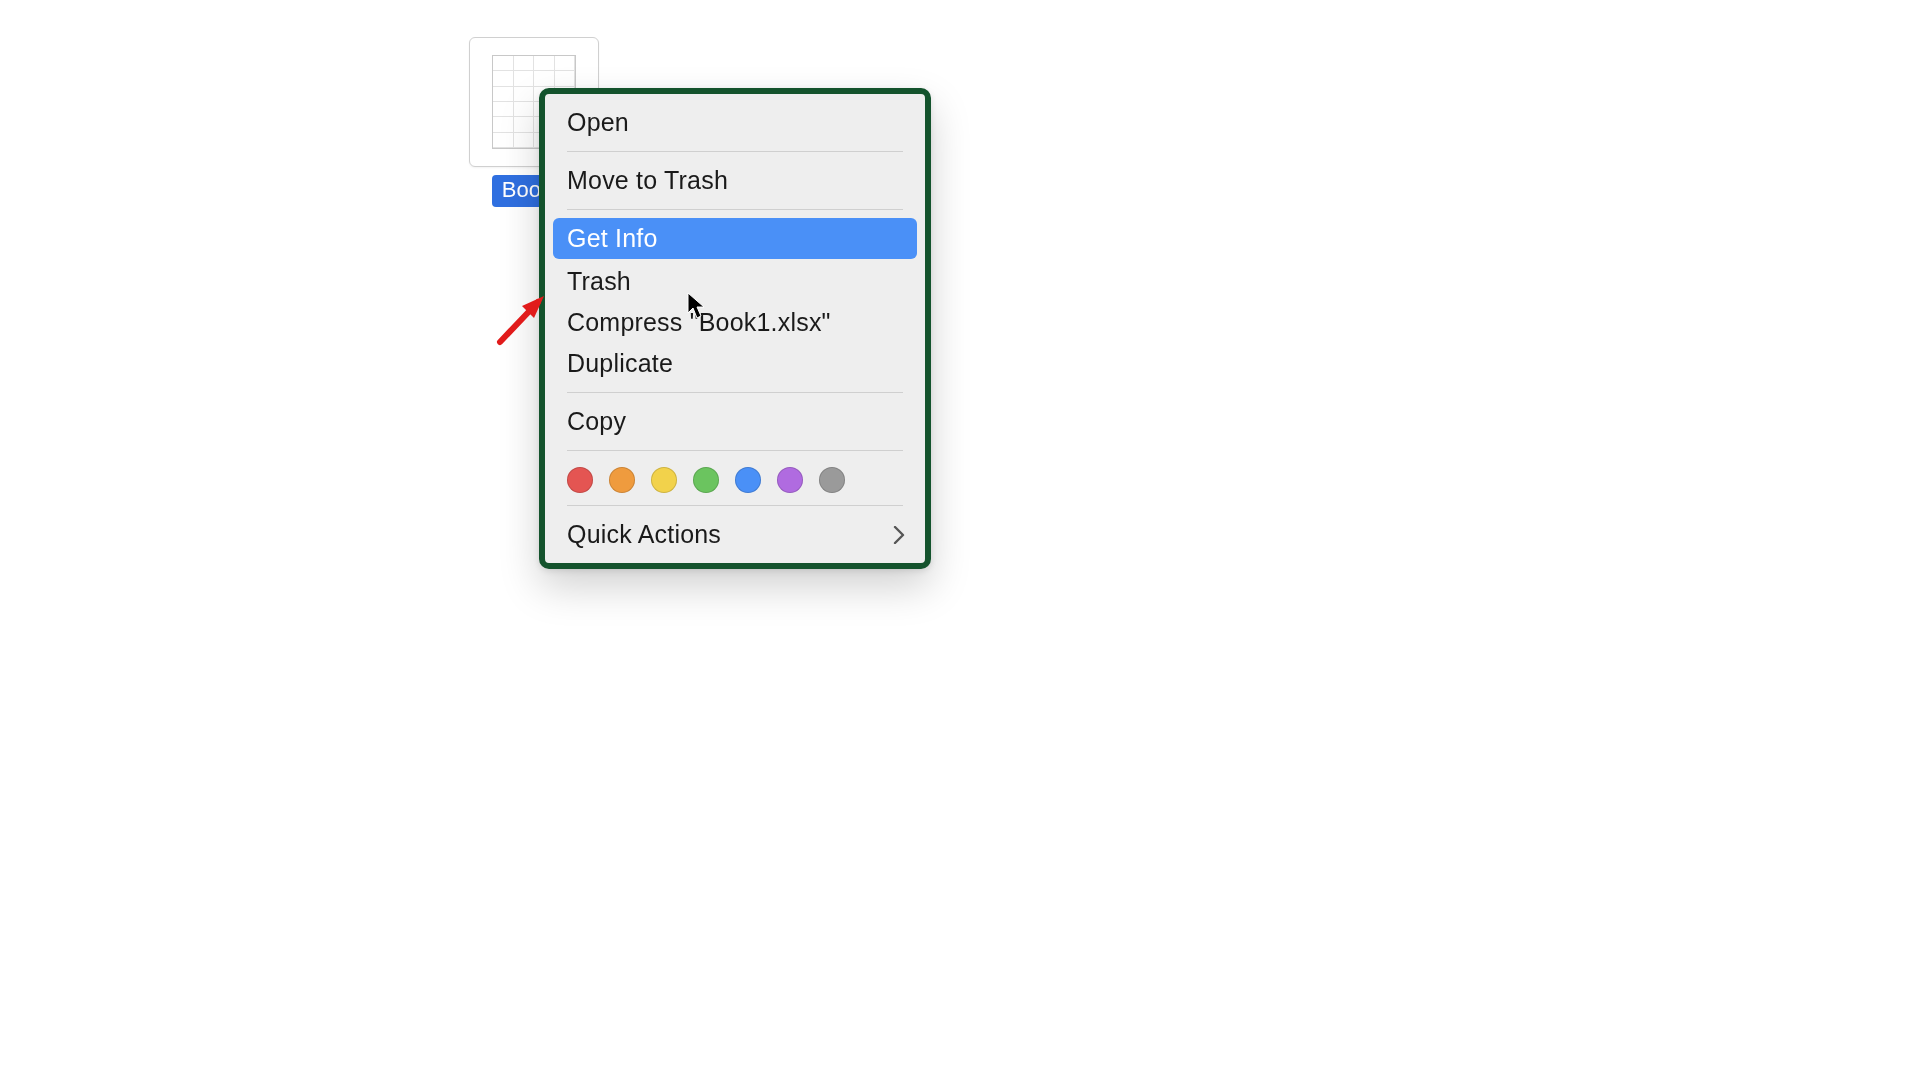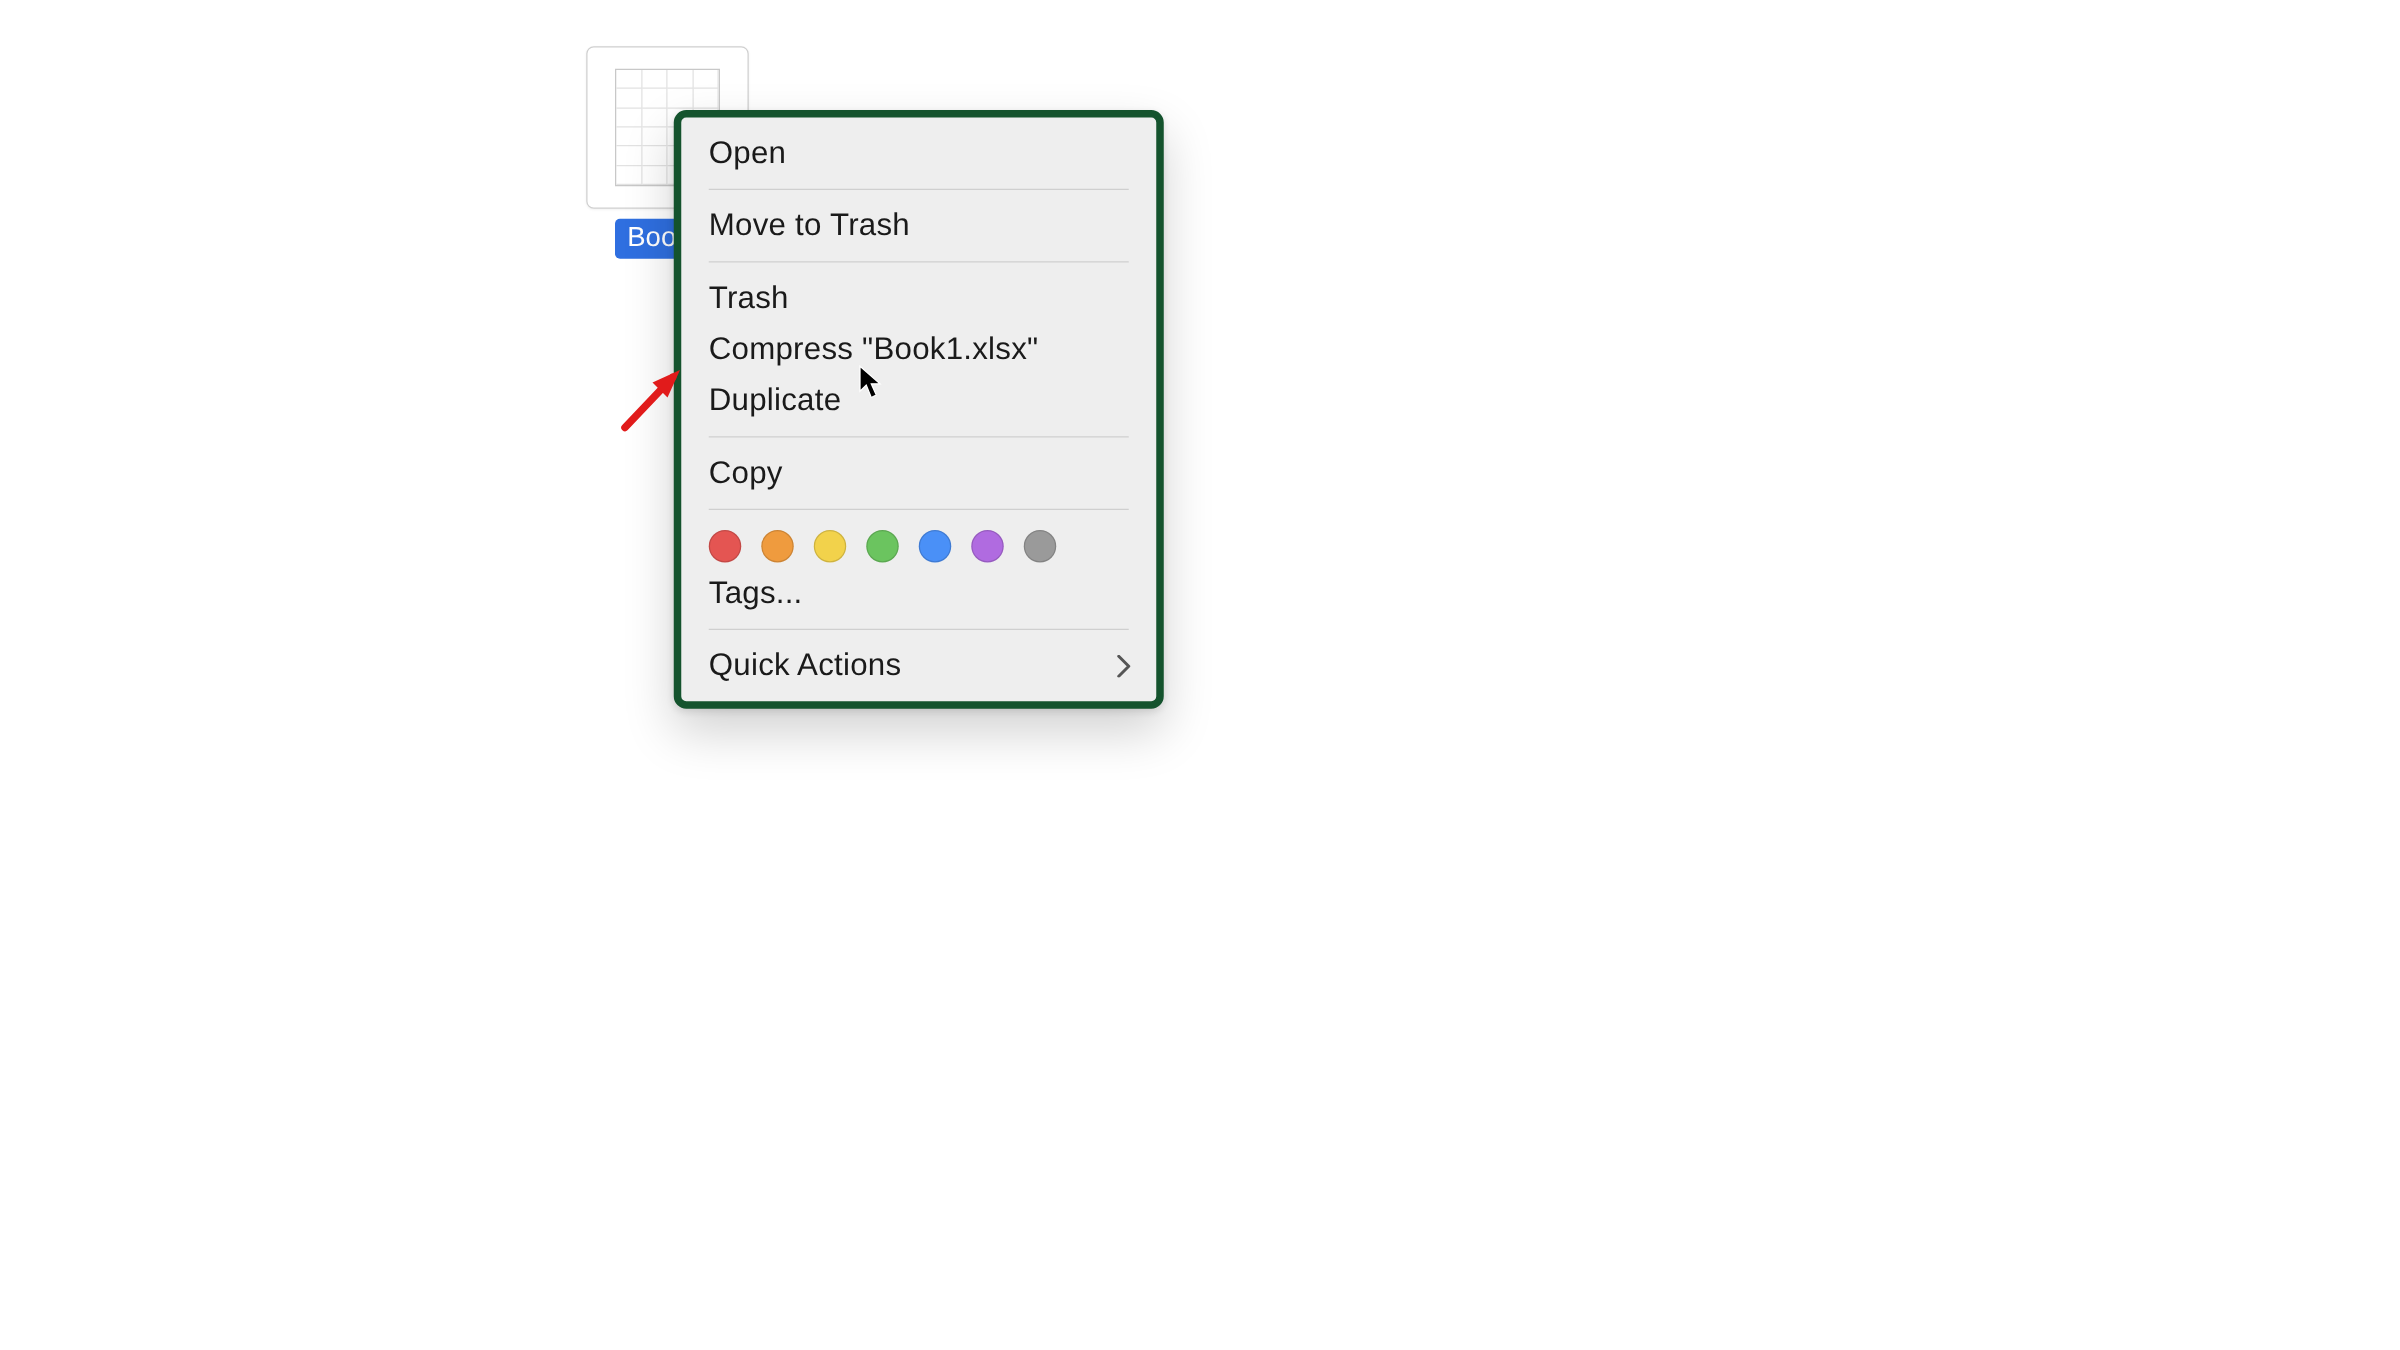--- a/index.html
+++ b/index.html
@@ -204,20 +204,23 @@
     </div>
 
     <div class="menu-sep"></div>
 
     <div class="menu-item">
       <span>Move to Trash</span>
     </div>
 
     <div class="menu-sep"></div>
 
+    <div class="menu-item highlight">
+      <span>Get Info</span>
+    </div>
     <div class="menu-item">
       <span>Trash</span>
     </div>
     <div class="menu-item">
       <span>Compress "Book1.xlsx"</span>
     </div>
     <div class="menu-item">
       <span>Duplicate</span>
     </div>
 
@@ -232,23 +235,20 @@
     <div class="tag-row">
       <div class="tag-dot" style="background: rgb(228, 85, 82);"></div>
       <div class="tag-dot" style="background: rgb(239, 155, 62);"></div>
       <div class="tag-dot" style="background: rgb(242, 210, 75);"></div>
       <div class="tag-dot" style="background: rgb(107, 196, 95);"></div>
       <div class="tag-dot" style="background: rgb(74, 144, 247);"></div>
       <div class="tag-dot" style="background: rgb(176, 107, 224);"></div>
       <div class="tag-dot" style="background: rgb(154, 154, 154);"></div>
     </div>
 
-    <div class="menu-item">
-      <span>Tags...</span>
-    </div>
 
     <div class="menu-sep"></div>
 
     <div class="menu-item">
       <span>Quick Actions</span>
       <span class="submenu-icon">
         <svg viewBox="0 0 12 18">
             <path d="M2 1 L10 9 L2 17" fill="none" stroke="#555" stroke-width="2.4" stroke-linecap="round" stroke-linejoin="round"></path>
           </svg>
       </span>

